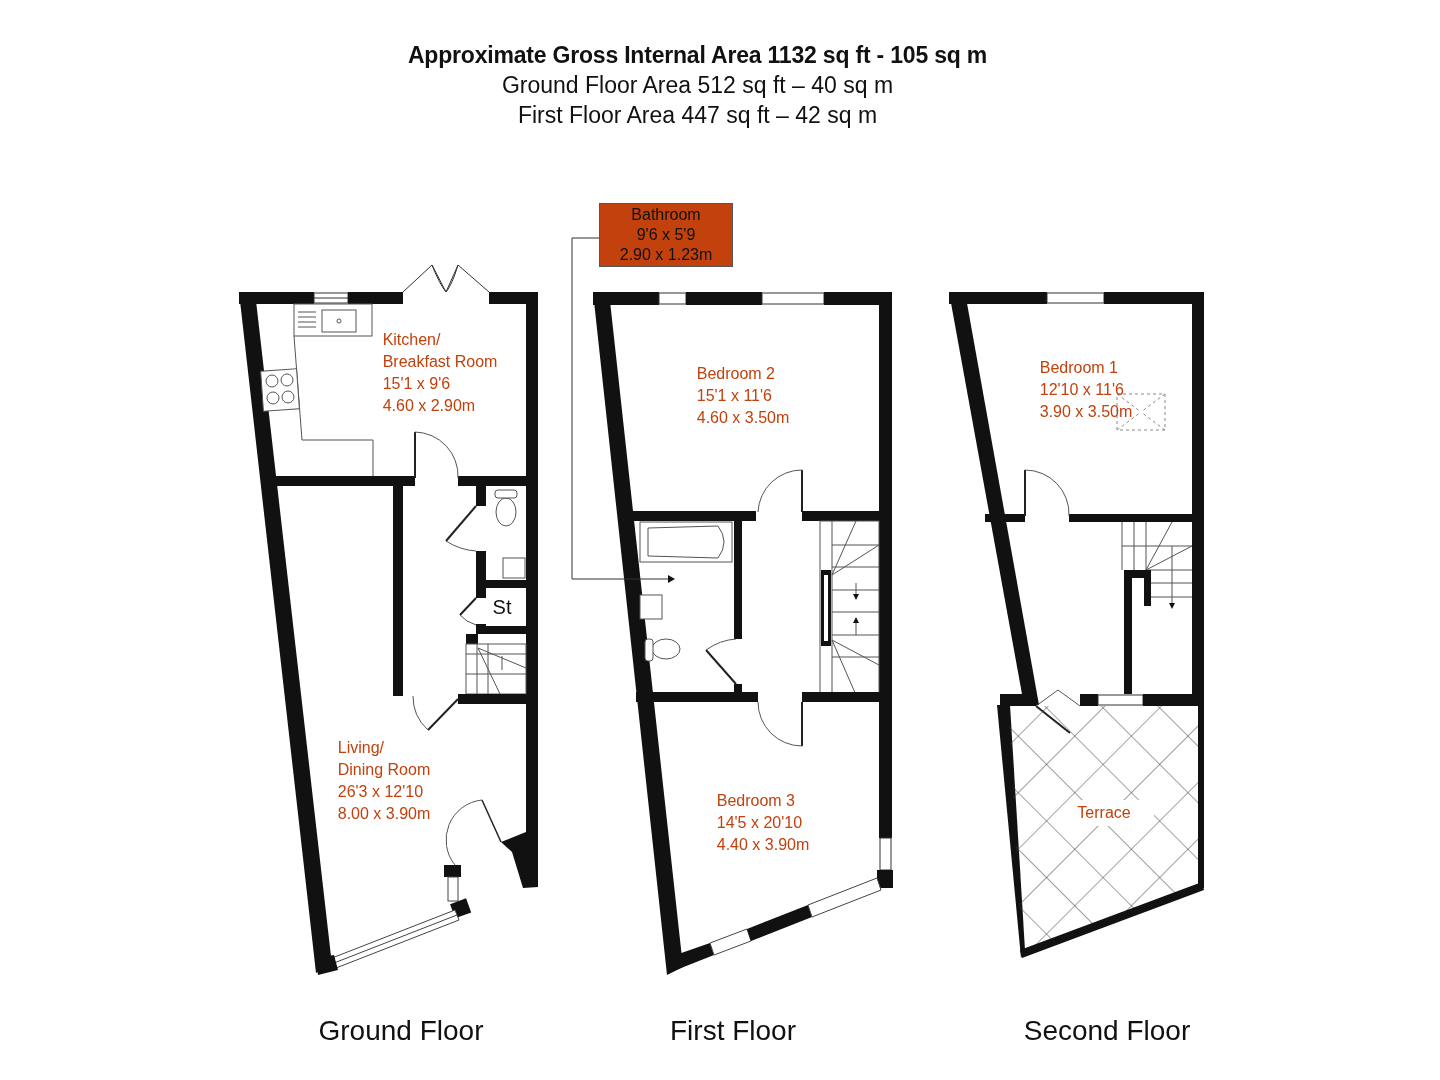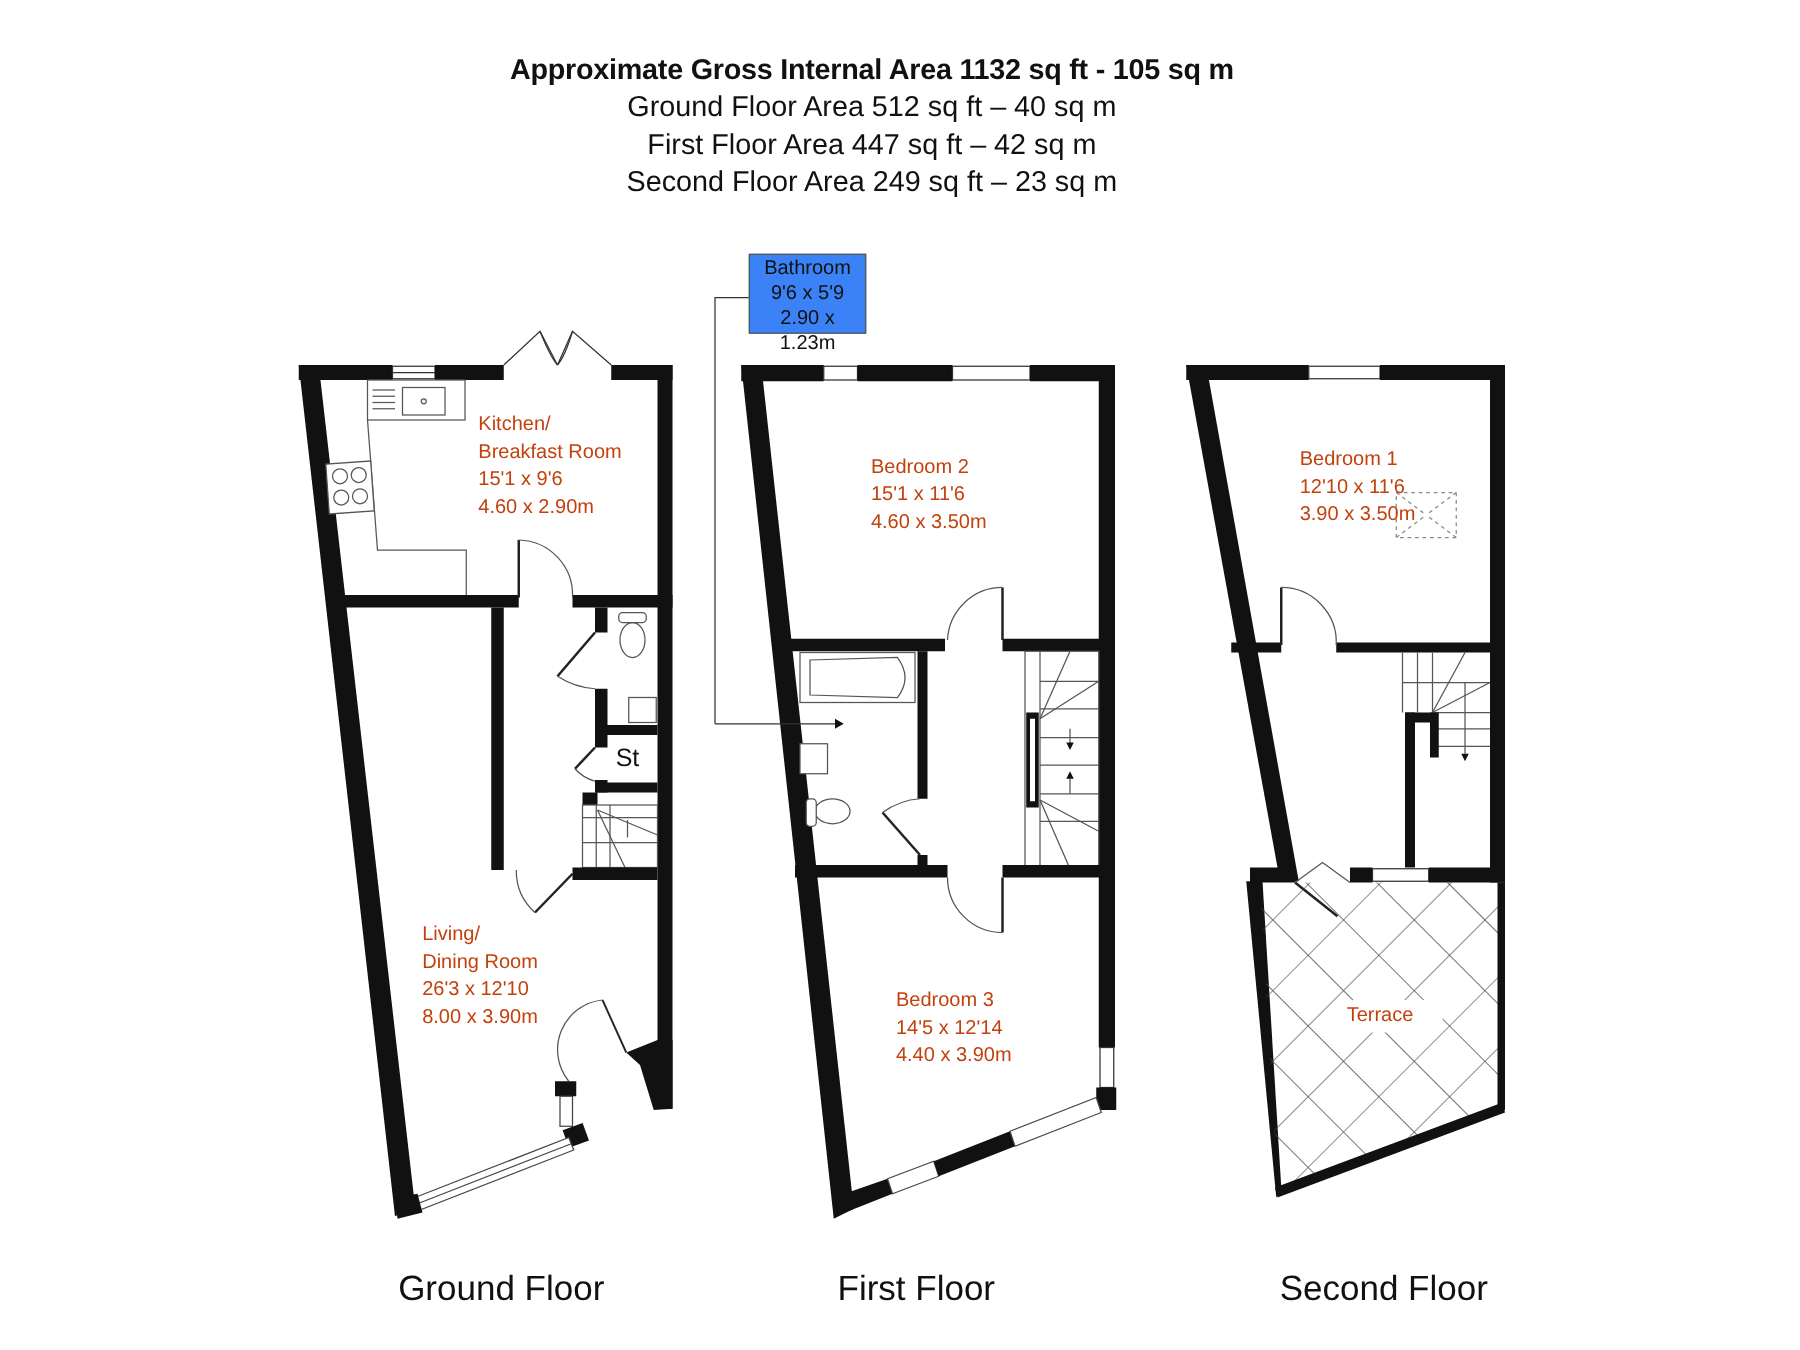--- a/index.html
+++ b/index.html
@@ -3,31 +3,30 @@
 <meta charset="utf-8">
 <style>
   html, body { margin: 0; padding: 0; background: #ffffff; }
   body { width: 1440px; height: 1080px; position: relative; overflow: hidden; font-family: "Liberation Sans", sans-serif; color: #111; }
   .header { position: absolute; left: 0; top: 40px; width: 1395px; text-align: center; }
   .header .title { font-weight: bold; font-size: 23px; line-height: 30px; letter-spacing: -0.2px; }
   .header .line { font-size: 23px; line-height: 30px; font-weight: normal; }
   svg.plan { position: absolute; left: 0; top: 0; }
   .room-label { position: absolute; font-size: 16px; line-height: 22px; color: #c2410c; white-space: nowrap; transform: translateX(-50%); }
   .floor-label { position: absolute; top: 1013px; font-size: 28px; line-height: 36px; color: #111; transform: translateX(-50%); white-space: nowrap; }
-  .callout { position: absolute; left: 599px; top: 203px; width: 94px; height: 64px; border: 1px solid #555; background: #3b82f6; text-align: center; font-size: 16px; line-height: 20px; padding-top: 1px; box-sizing: border-box; }
+  .callout { position: absolute; left: 599px; top: 203px; width: 134px; height: 64px; border: 1px solid #555; background: #c2410c; text-align: center; font-size: 16px; line-height: 20px; padding-top: 1px; box-sizing: border-box; }
   .st-label { position: absolute; font-size: 20px; transform: translateX(-50%); }
 </style>
 </head>
 <body>
 
 <div class="header">
   <div class="title">Approximate Gross Internal Area 1132 sq ft - 105 sq m</div>
   <div class="line">Ground Floor Area 512 sq ft – 40 sq m</div>
   <div class="line">First Floor Area 447 sq ft – 42 sq m</div>
-  <div class="line">Second Floor Area 249 sq ft – 23 sq m</div>
 </div>
 
 <svg class="plan" width="1440" height="1080" viewBox="0 0 1440 1080">
   <defs>
     <pattern id="diag" patternUnits="userSpaceOnUse" width="40" height="40" patternTransform="rotate(45)">
       <line x1="0" y1="0" x2="0" y2="40" stroke="#444" stroke-width="1"></line>
       <line x1="0" y1="0" x2="40" y2="0" stroke="#444" stroke-width="1"></line>
     </pattern>
   </defs>
 
@@ -256,21 +255,21 @@
   <div>9'6 x 5'9</div>
   <div>2.90 x 1.23m</div>
 </div>
 <div class="room-label" style="left:743px; top:363px;">
   <div>Bedroom 2</div>
   <div>15'1 x 11'6</div>
   <div>4.60 x 3.50m</div>
 </div>
 <div class="room-label" style="left:763px; top:770px;margin-top:20px;">
   <div>Bedroom 3</div>
-  <div>14'5 x 12'14</div>
+  <div>14'5 x 20'10</div>
   <div>4.40 x 3.90m</div>
 </div>
 
 <div class="room-label" style="left:1086px; top:357px;">
   <div>Bedroom 1</div>
   <div>12'10 x 11'6</div>
   <div>3.90 x 3.50m</div>
 </div>
 <div class="room-label" style="left:1104px; top:802px;">
   <div>Terrace</div>

